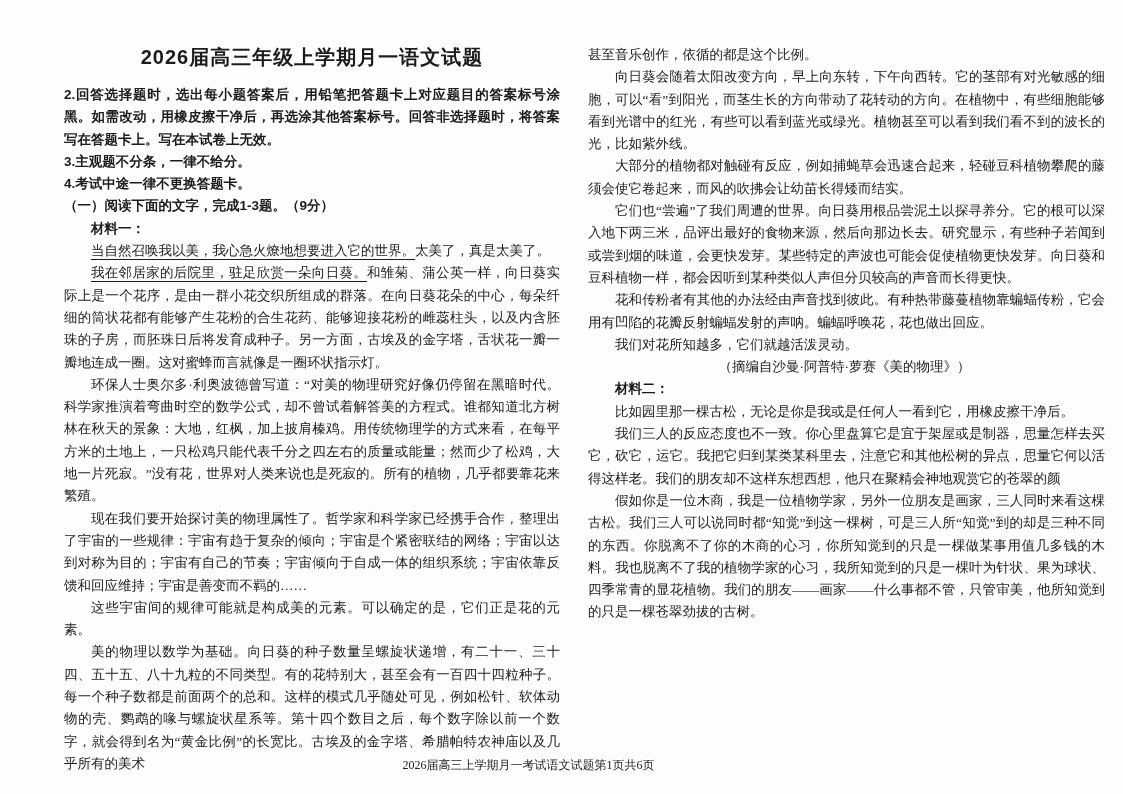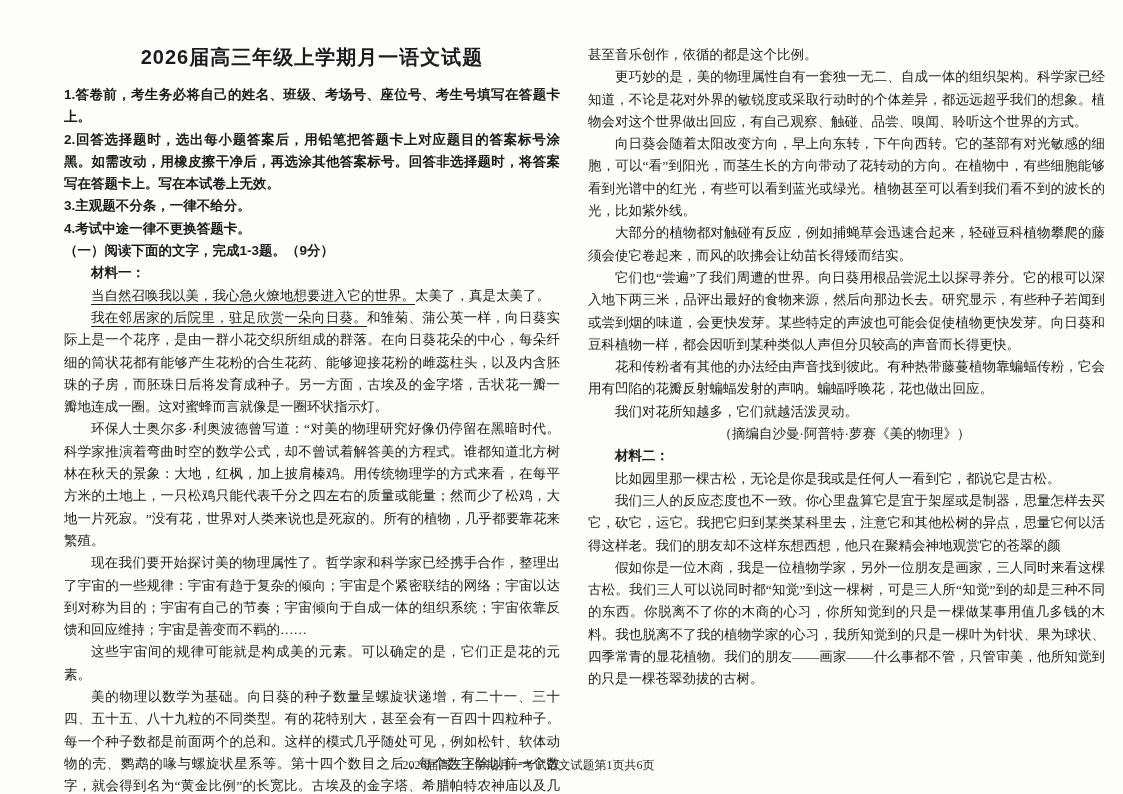--- a/index.html
+++ b/index.html
@@ -54,44 +54,42 @@
     color:#222;
   }
 </style>
 </head>
 <body>
 
 <div class="page">
 
   <div class="col col-left">
     <h1 class="title">2026届高三年级上学期月一语文试题</h1>
-    <p class="notice">1.答卷前，考生务必将自己的姓名、班级、考场号、座位号、考生号填写在答题卡上。</p>
     <p class="notice">2.回答选择题时，选出每小题答案后，用铅笔把答题卡上对应题目的答案标号涂黑。如需改动，用橡皮擦干净后，再选涂其他答案标号。回答非选择题时，将答案写在答题卡上。写在本试卷上无效。</p>
     <p class="notice">3.主观题不分条，一律不给分。</p>
     <p class="notice">4.考试中途一律不更换答题卡。</p>
     <p class="heading">（一）阅读下面的文字，完成1-3题。（9分）</p>
     <p class="para label">材料一：</p>
     <p class="para"><span class="ul">当自然召唤我以美，我心急火燎地想要进入它的世界。</span><span>太美了，真是太美了。</span></p>
     <p class="para"><span class="ul">我在邻居家的后院里，驻足欣赏一朵向日葵。</span><span>和雏菊、蒲公英一样，向日葵实际上是一个花序，是由一群小花交织所组成的群落。在向日葵花朵的中心，每朵纤细的筒状花都有能够产生花粉的合生花药、能够迎接花粉的雌蕊柱头，以及内含胚珠的子房，而胚珠日后将发育成种子。另一方面，古埃及的金字塔，舌状花一瓣一瓣地连成一圈。这对蜜蜂而言就像是一圈环状指示灯。</span></p>
     <p class="para">环保人士奥尔多·利奥波德曾写道：“对美的物理研究好像仍停留在黑暗时代。科学家推演着弯曲时空的数学公式，却不曾试着解答美的方程式。谁都知道北方树林在秋天的景象：大地，红枫，加上披肩榛鸡。用传统物理学的方式来看，在每平方米的土地上，一只松鸡只能代表千分之四左右的质量或能量；然而少了松鸡，大地一片死寂。”没有花，世界对人类来说也是死寂的。所有的植物，几乎都要靠花来繁殖。</p>
     <p class="para">现在我们要开始探讨美的物理属性了。哲学家和科学家已经携手合作，整理出了宇宙的一些规律：宇宙有趋于复杂的倾向；宇宙是个紧密联结的网络；宇宙以达到对称为目的；宇宙有自己的节奏；宇宙倾向于自成一体的组织系统；宇宙依靠反馈和回应维持；宇宙是善变而不羁的……</p>
     <p class="para">这些宇宙间的规律可能就是构成美的元素。可以确定的是，它们正是花的元素。</p>
     <p class="para">美的物理以数学为基础。向日葵的种子数量呈螺旋状递增，有二十一、三十四、五十五、八十九粒的不同类型。有的花特别大，甚至会有一百四十四粒种子。每一个种子数都是前面两个的总和。这样的模式几乎随处可见，例如松针、软体动物的壳、鹦鹉的喙与螺旋状星系等。第十四个数目之后，每个数字除以前一个数字，就会得到名为“黄金比例”的长宽比。古埃及的金字塔、希腊帕特农神庙以及几乎所有的美术</p>
   </div>
 
   <div class="col col-right">
     <p class="para noindent">甚至音乐创作，依循的都是这个比例。</p>
-    <p class="para">更巧妙的是，美的物理属性自有一套独一无二、自成一体的组织架构。科学家已经知道，不论是花对外界的敏锐度或采取行动时的个体差异，都远远超乎我们的想象。植物会对这个世界做出回应，有自己观察、触碰、品尝、嗅闻、聆听这个世界的方式。</p>
     <p class="para">向日葵会随着太阳改变方向，早上向东转，下午向西转。它的茎部有对光敏感的细胞，可以“看”到阳光，而茎生长的方向带动了花转动的方向。在植物中，有些细胞能够看到光谱中的红光，有些可以看到蓝光或绿光。植物甚至可以看到我们看不到的波长的光，比如紫外线。</p>
     <p class="para">大部分的植物都对触碰有反应，例如捕蝇草会迅速合起来，轻碰豆科植物攀爬的藤须会使它卷起来，而风的吹拂会让幼苗长得矮而结实。</p>
     <p class="para">它们也“尝遍”了我们周遭的世界。向日葵用根品尝泥土以探寻养分。它的根可以深入地下两三米，品评出最好的食物来源，然后向那边长去。研究显示，有些种子若闻到或尝到烟的味道，会更快发芽。某些特定的声波也可能会促使植物更快发芽。向日葵和豆科植物一样，都会因听到某种类似人声但分贝较高的声音而长得更快。</p>
     <p class="para">花和传粉者有其他的办法经由声音找到彼此。有种热带藤蔓植物靠蝙蝠传粉，它会用有凹陷的花瓣反射蝙蝠发射的声呐。蝙蝠呼唤花，花也做出回应。</p>
     <p class="para">我们对花所知越多，它们就越活泼灵动。</p>
     <p class="para source">（摘编自沙曼·阿普特·萝赛《美的物理》）</p>
     <p class="para label">材料二：</p>
-    <p class="para">比如园里那一棵古松，无论是你是我或是任何人一看到它，都说它是古松。</p>
+    <p class="para">比如园里那一棵古松，无论是你是我或是任何人一看到它，用橡皮擦干净后。</p>
     <p class="para">我们三人的反应态度也不一致。你心里盘算它是宜于架屋或是制器，思量怎样去买它，砍它，运它。我把它归到某类某科里去，注意它和其他松树的异点，思量它何以活得这样老。我们的朋友却不这样东想西想，他只在聚精会神地观赏它的苍翠的颜</p>
     <p class="para">假如你是一位木商，我是一位植物学家，另外一位朋友是画家，三人同时来看这棵古松。我们三人可以说同时都“知觉”到这一棵树，可是三人所“知觉”到的却是三种不同的东西。你脱离不了你的木商的心习，你所知觉到的只是一棵做某事用值几多钱的木料。我也脱离不了我的植物学家的心习，我所知觉到的只是一棵叶为针状、果为球状、四季常青的显花植物。我们的朋友——画家——什么事都不管，只管审美，他所知觉到的只是一棵苍翠劲拔的古树。</p>
   </div>
 
   <div class="footer">2026届高三上学期月一考试语文试题第1页共6页</div>
 
 </div>
 
 </body></html>

